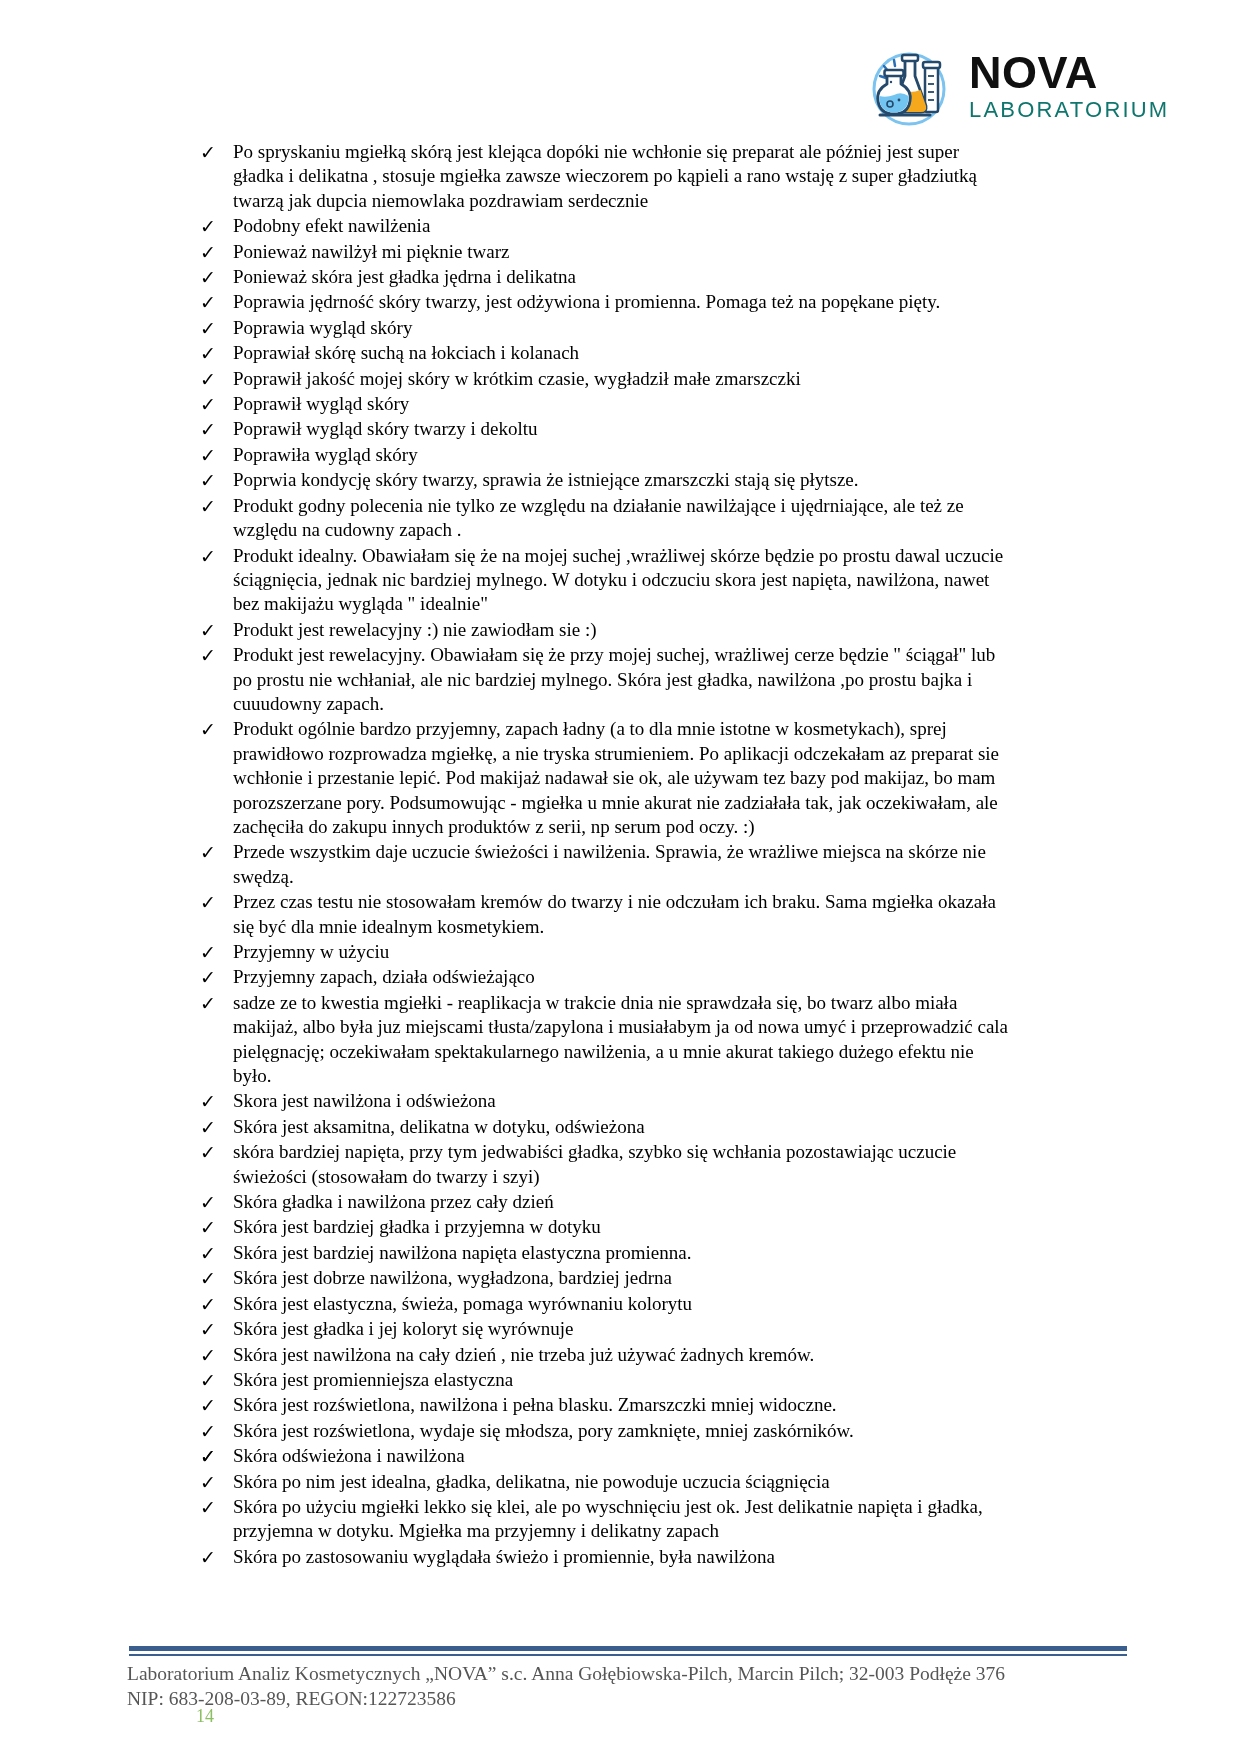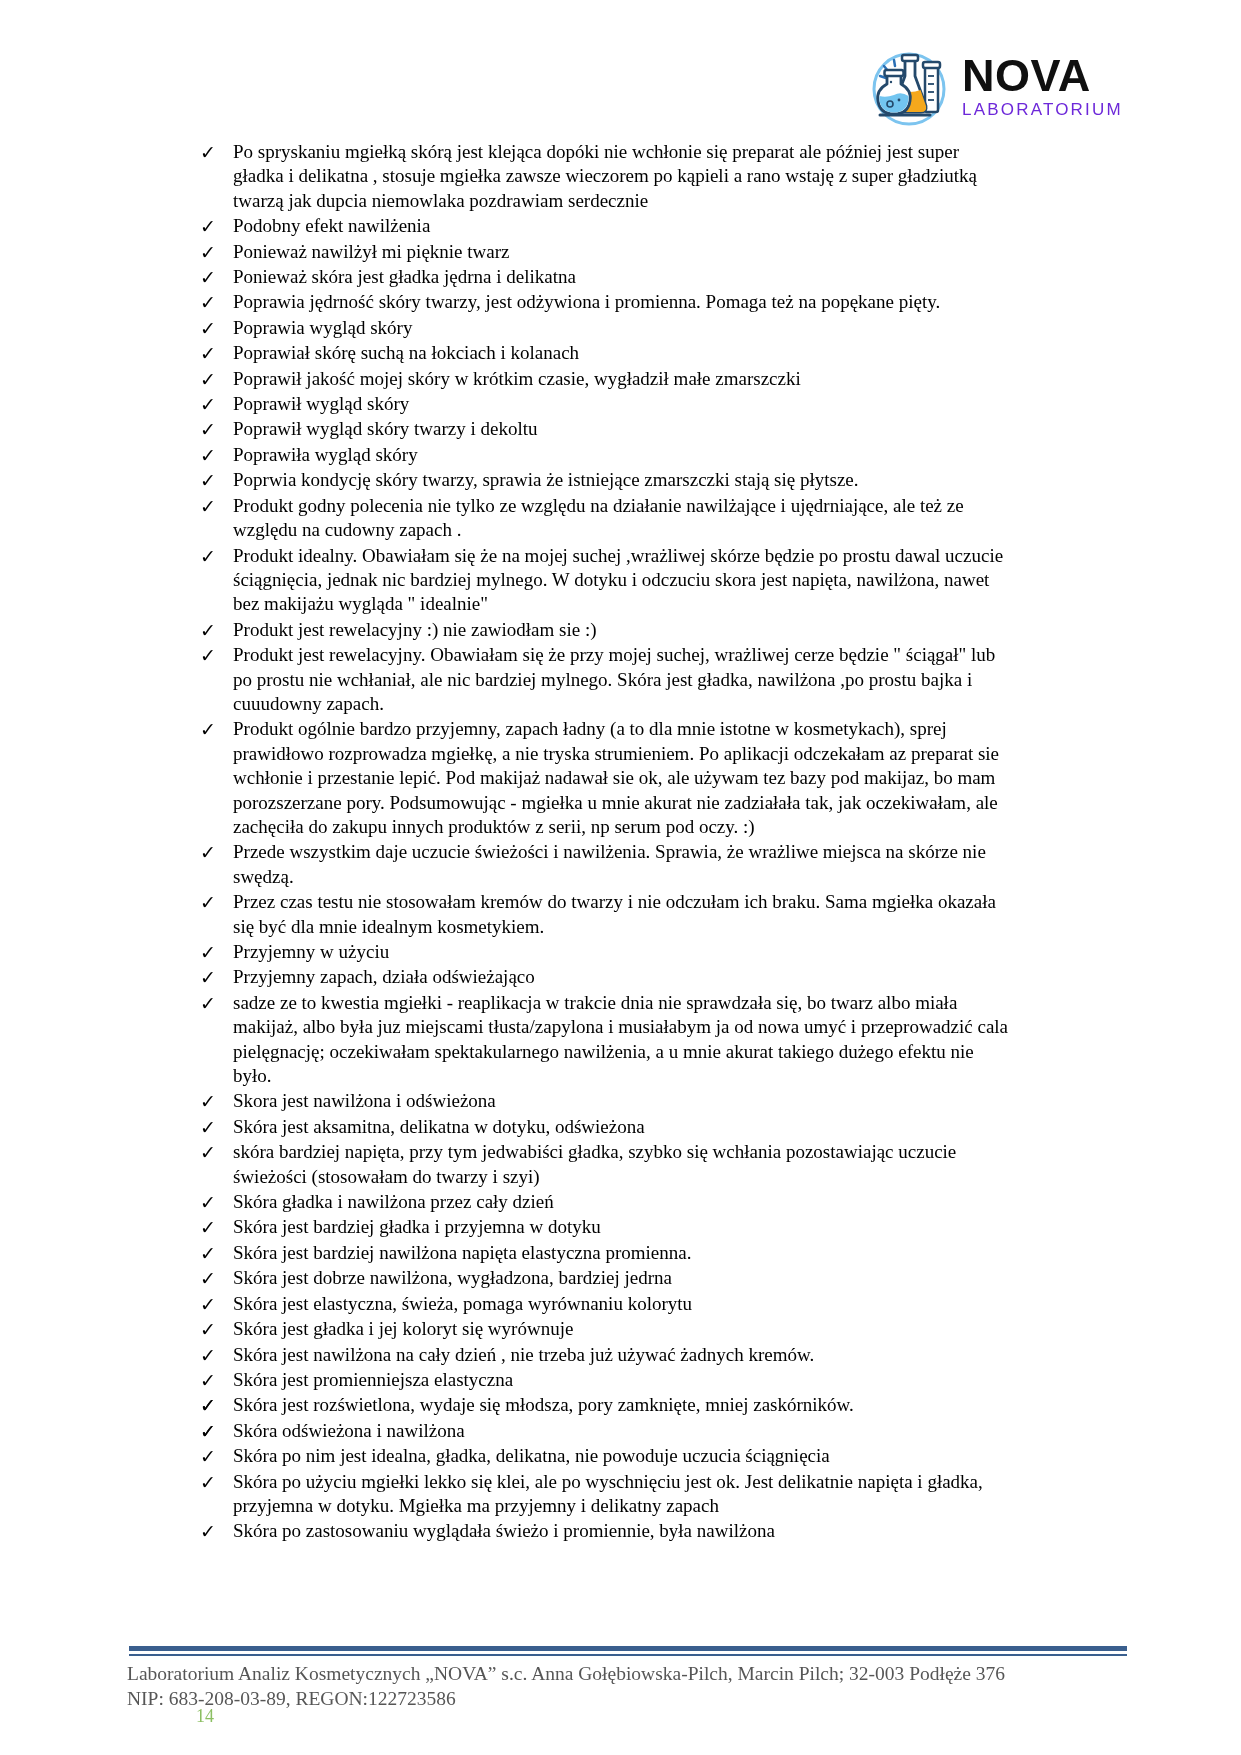--- a/index.html
+++ b/index.html
@@ -2,29 +2,29 @@
 <html><head>
 <meta charset="utf-8">
 <style>
   html,body { margin:0; padding:0; background:#ffffff; }
   .page {
     position:relative; width:1241px; height:1755px; background:#ffffff;
     font-family:"Liberation Serif", serif; overflow:hidden;
   }
 
   
-  .logo { position:absolute; top:46px; left:868px; display:flex; align-items:center; gap:12px; }
+  .logo { position:absolute; top:46px; left:868px; display:flex; align-items:center; gap:19px; }
   .logo-icon { width:82px; height:82px; flex:0 0 auto; }
   .logo-text { display:flex; flex-direction:column; justify-content:center; }
   .logo-name {
     font-family:"Liberation Sans", sans-serif; font-weight:800; font-size:45px;
     line-height:42px; color:#101010; letter-spacing:0.5px;
   }
   .logo-sub {
-    font-family:"Liberation Sans", sans-serif; font-size:17px; color:#6d28d9;
+    font-family:"Liberation Sans", sans-serif; font-size:22px; color:#0f766e;
     letter-spacing:2.2px; margin-top:3px;
   }
 
   
   .list { position:absolute; top:140px; left:200px; width:812px; }
   .li {
     position:relative; padding-left:33px; font-size:19px; line-height:24.4px;
     color:#000000; margin-bottom:1px; text-align:left;
   }
   .check {
@@ -222,20 +222,21 @@
       <div class="li">
       <span class="check">✓</span>
       <span>Skóra jest nawilżona na cały dzień , nie trzeba już używać żadnych kremów.</span>
     </div>
       <div class="li">
       <span class="check">✓</span>
       <span>Skóra jest promienniejsza elastyczna</span>
     </div>
       <div class="li">
       <span class="check">✓</span>
+      <span>Skóra jest rozświetlona, nawilżona i pełna blasku. Zmarszczki mniej widoczne.</span>
     </div>
       <div class="li">
       <span class="check">✓</span>
       <span>Skóra jest rozświetlona, wydaje się młodsza, pory zamknięte, mniej zaskórników.</span>
     </div>
       <div class="li">
       <span class="check">✓</span>
     </div>
       <div class="li">
       <span class="check">✓</span>

